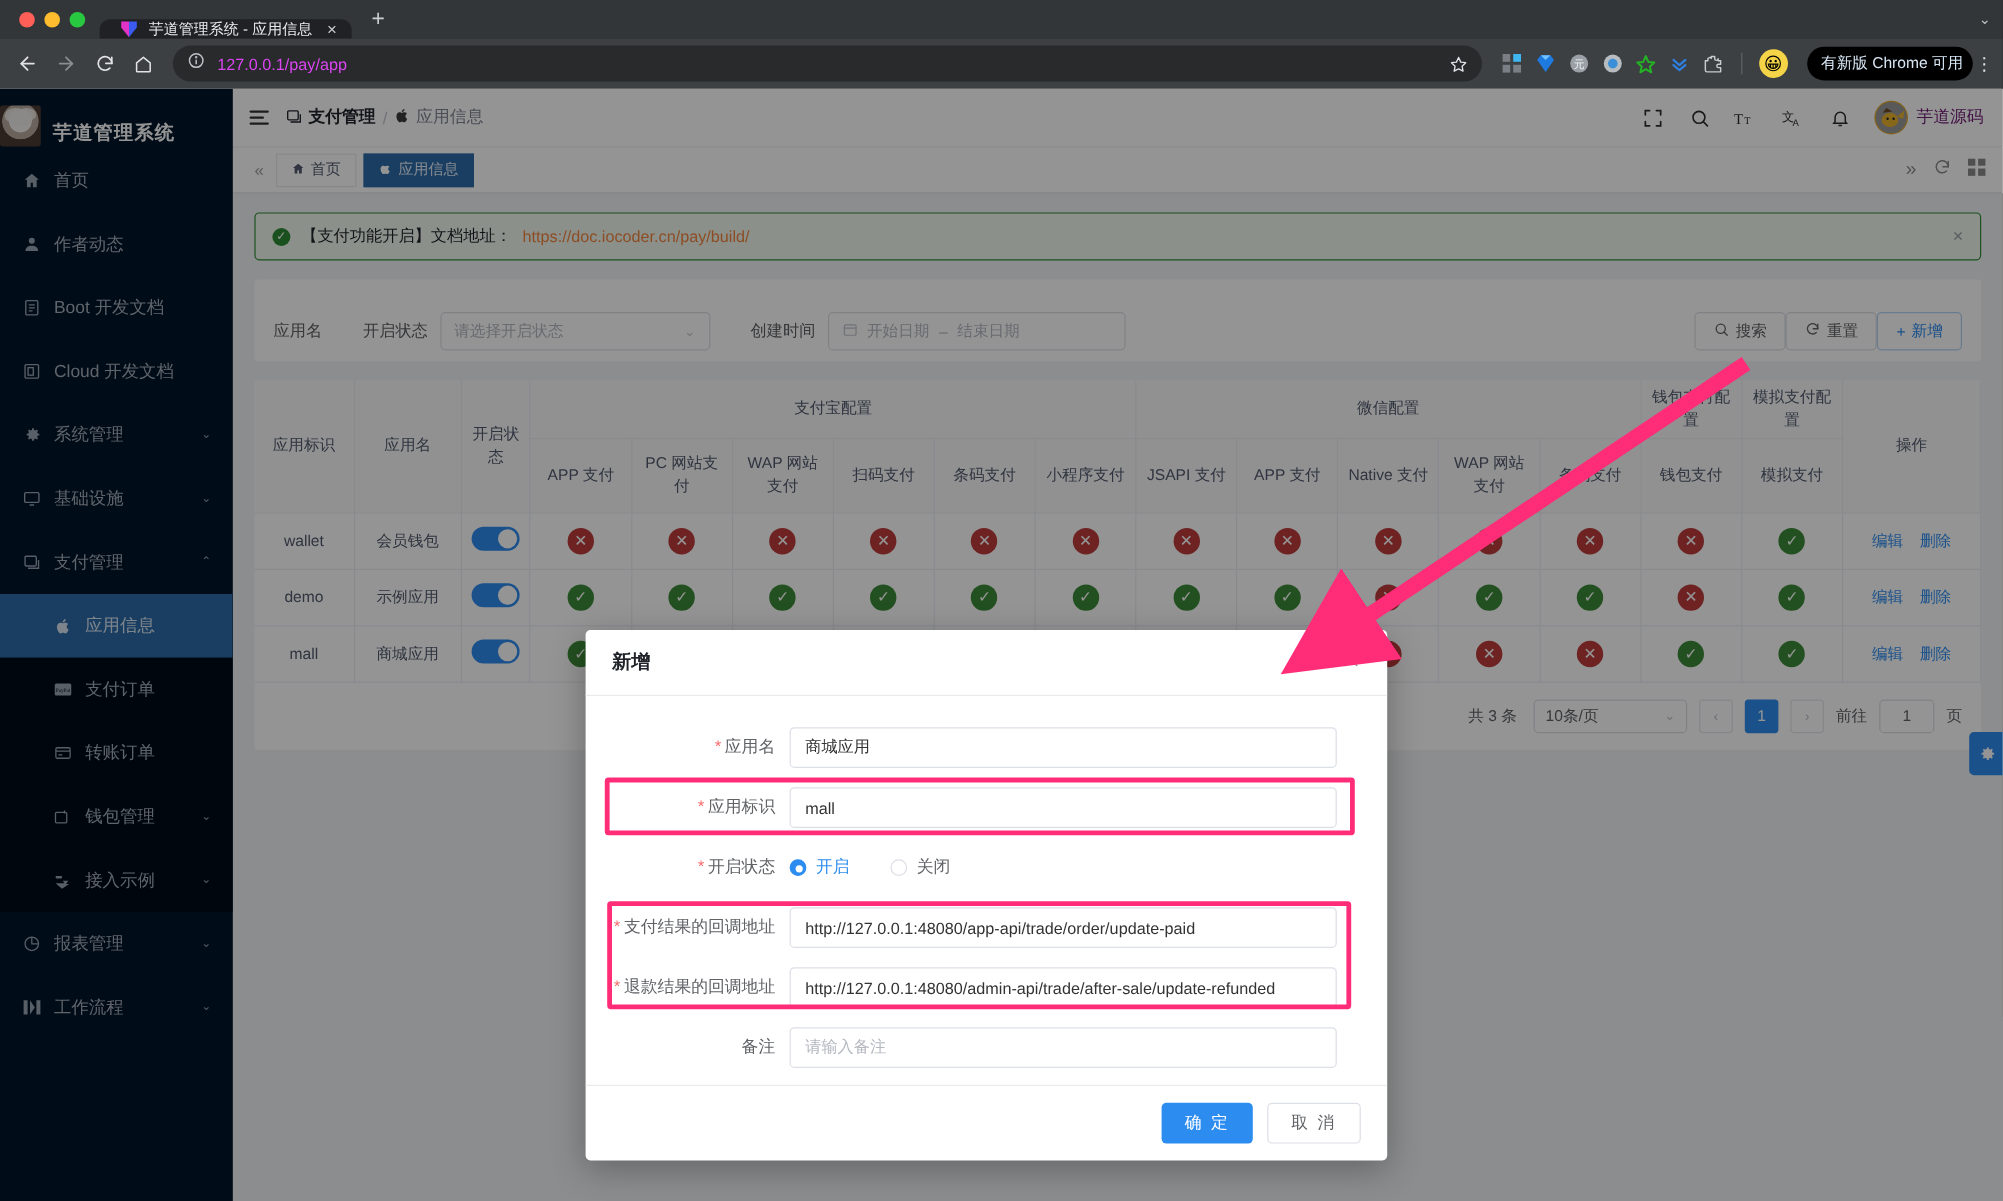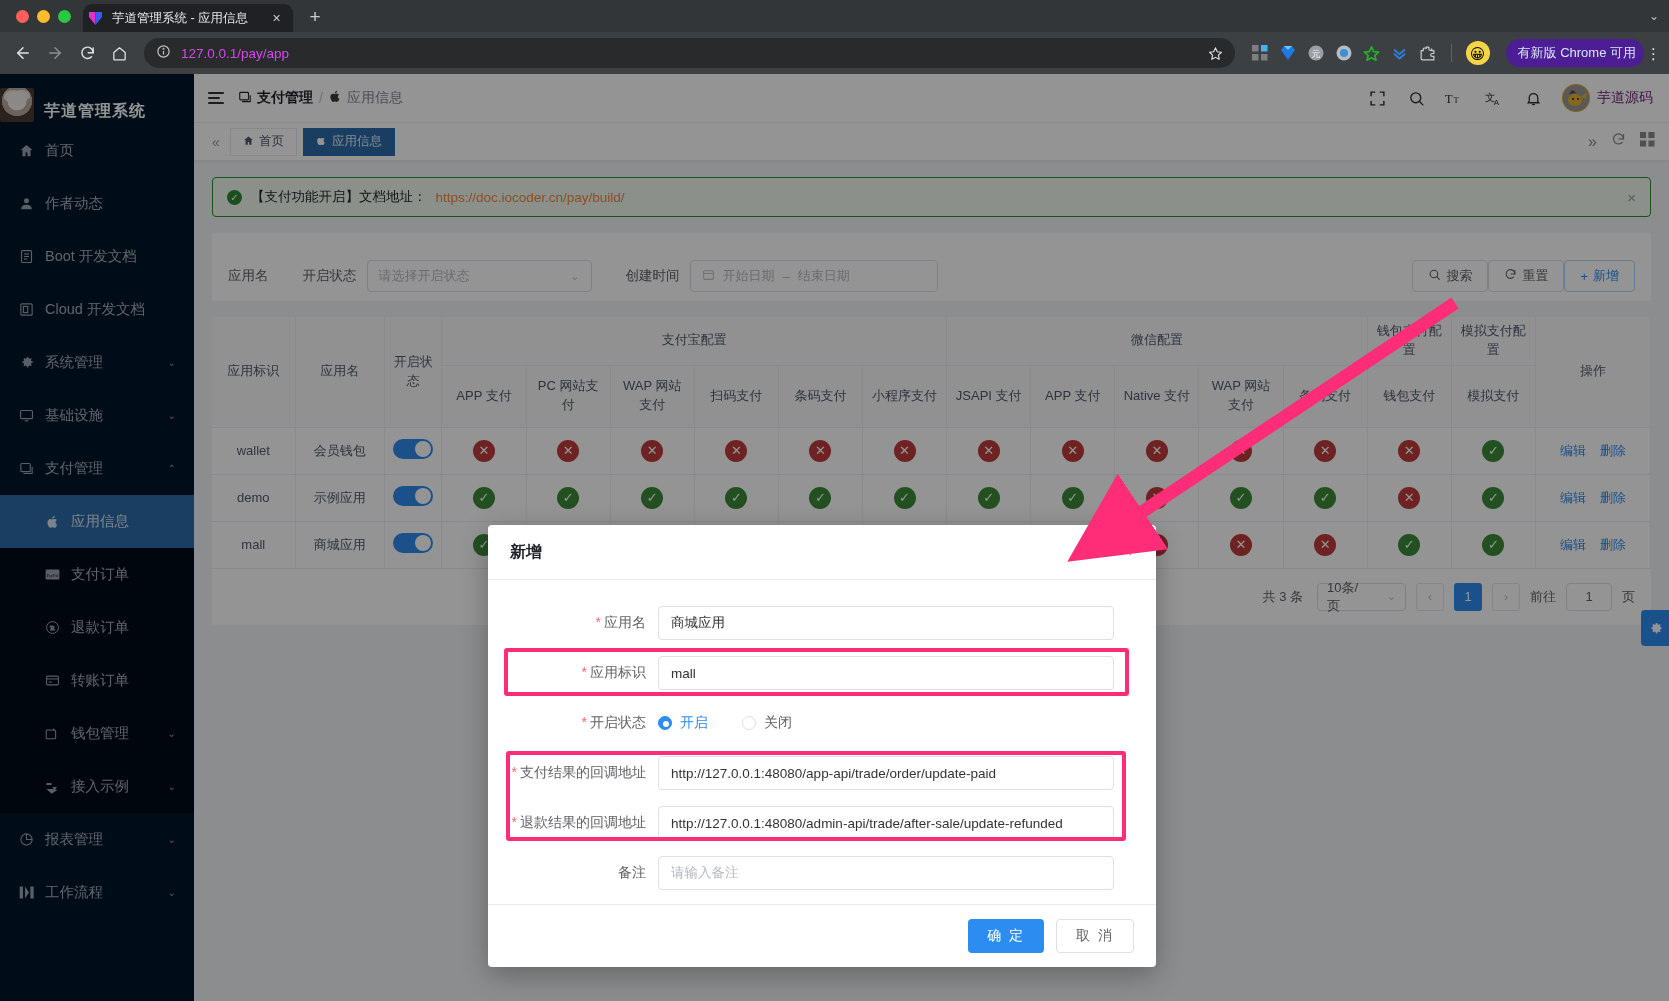--- a/index.html
+++ b/index.html
@@ -14,23 +14,23 @@
   .tabstrip {
     height: 32px; background: #323639; display: flex; align-items: flex-end;
     padding-left: 10px; flex: 0 0 32px; position: relative;
   }
   .traffic { display: flex; align-items: center; gap: 8px; height: 32px; padding: 0 12px 0 6px; }
   .dot { width: 13px; height: 13px; border-radius: 50%; }
   .dot.red { background: #ff5f57; }
   .dot.yellow { background: #febc2e; }
   .dot.green { background: #28c840; }
   .tab {
-    height: 28px; min-width: 210px; max-width: 240px; background: #202124;
+    height: 16px; min-width: 210px; max-width: 240px; background: #202124;
     border-radius: 9px 9px 0 0; display: flex; align-items: center; gap: 8px;
-    padding: 0 8px 0 4px; color: #e8eaed; font-size: 12.5px; position: relative;
+    padding: 0 8px 0 16px; color: #e8eaed; font-size: 12.5px; position: relative;
   }
   .tab-favicon { width: 17px; height: 17px; flex: 0 0 17px; position: relative; }
   .tab-title { flex: 1; white-space: nowrap; overflow: hidden; text-overflow: ellipsis; font-size: 12.5px; }
   .tab-close { width: 17px; height: 17px; display: flex; align-items: center; justify-content: center;
     color: #c9ccd0; font-size: 14px; line-height: 1; border-radius: 50%; }
   .newtab { width: 28px; height: 28px; display: flex; align-items: center; justify-content: center;
     color: #c9ccd0; font-size: 19px; margin-left: 8px; margin-bottom: 1px; }
   .tabstrip-right { margin-left: auto; display:flex; align-items:center; padding-right:10px; height:32px; }
   .tabstrip-right .chev { color:#bdc1c6; font-size: 12px; }
 
@@ -48,21 +48,21 @@
   .omnibox .url { color: #d946ef; font-size: 13.5px; flex: 1; white-space: nowrap; overflow: hidden; }
   .omnibox .star { width: 26px; height: 26px; display:flex; align-items:center; justify-content:center; color:#e0e2e5;}
   .ext-icons { display: flex; align-items: center; gap: 10px; padding: 0 6px; }
   .ext { width: 18px; height: 18px; display: flex; align-items: center; justify-content: center; }
   .vsep { width: 1px; height: 18px; background: #5f6368; margin: 0 4px; }
   .avatar-emoji {
     width: 24px; height: 24px; border-radius: 50%; background: #f5d547; display: flex;
     align-items: center; justify-content: center; font-size: 15px; line-height: 1;
   }
   .update-btn {
-    background: #4c1d95; color: #d7e7f5; font-size: 13px; border-radius: 15px;
+    background: #000000; color: #d7e7f5; font-size: 13px; border-radius: 15px;
     height: 28px; display: flex; align-items: center; padding: 0 8px 0 12px; gap: 4px;
     margin-left: 8px; white-space: nowrap;
   }
   .kebab { color: #e0e2e5; font-size: 15px; letter-spacing: 0; line-height: 1; }
 
   
   .viewport { flex: 1; display: flex; position: relative; background: #f2f3f5; overflow: hidden; }
 
   
   .sidebar {
@@ -180,21 +180,21 @@
   }
   .switch:after { content:""; position:absolute; top:2px; right:2px; width:16px; height:16px; border-radius:50%; background:#fff;}
   .mk { width: 22px; height: 22px; border-radius: 50%; display: inline-flex; align-items: center; justify-content: center;
     color: #fff; font-size: 13px; line-height: 1; }
   .mk.no { background: #bd3c3c; }
   .mk.yes { background: #3d8b37; }
   .opcell a { color: #2d8cf0; text-decoration: none; font-size: 13px; margin: 0 7px; }
 
   .pager { display: flex; align-items: center; justify-content: flex-end; gap: 10px; padding: 14px 16px; font-size: 13px; color: #606266; }
   .pg-total { margin-right: 4px; }
-  .pg-size { width: 89px; height: 28px; border: 1px solid #dcdfe6; border-radius: 4px; display: flex;
+  .pg-size { width: 128px; height: 28px; border: 1px solid #dcdfe6; border-radius: 4px; display: flex;
     align-items: center; justify-content: space-between; padding: 0 9px; font-size: 13px; gap: 26px; }
   .pg-nav { width: 28px; height: 28px; border: 1px solid #e4e7ed; border-radius: 3px; display: flex;
     align-items: center; justify-content: center; color: #b9bfc9; font-size: 12px; }
   .pg-num { width: 28px; height: 28px; background: #2d8cf0; color: #fff; border-radius: 3px;
     display: flex; align-items: center; justify-content: center; font-size: 13px; }
   .pg-jump-inp { width: 46px; height: 28px; border: 1px solid #dcdfe6; border-radius: 4px; text-align: center;
     display: flex; align-items: center; justify-content: center; font-size: 13px; }
 
   .side-tab {
     position: absolute; right: 0; top: 536px; width: 28px; height: 36px; background: #2d8cf0;
@@ -456,29 +456,20 @@
             <span class="lbl">应用信息</span>
           </div>
           <div class="mi sub">
             <span class="ico">
               <svg width="15" height="13" viewBox="0 0 24 20">
                   <rect x="1" y="2" width="22" height="16" rx="2" fill="#9aa4b2"></rect>
                   <text x="12" y="13.5" font-size="7" text-anchor="middle" fill="#001529" font-family="'Liberation Serif',serif">PayPal</text>
                 </svg>
             </span>
             <span class="lbl">支付订单</span>
-          </div>
-          <div class="mi sub">
-            <span class="ico">
-              <svg width="15" height="15" viewBox="0 0 24 24" fill="none" stroke="#9aa4b2" stroke-width="1.6">
-                  <circle cx="12" cy="12" r="9.5"></circle>
-                  <text x="12" y="16" font-size="11" text-anchor="middle" fill="#9aa4b2" font-family="'Liberation Serif',serif">R</text>
-                </svg>
-            </span>
-            <span class="lbl">退款订单</span>
           </div>
           <div class="mi sub">
             <span class="ico">
               <svg width="15" height="15" viewBox="0 0 24 24" fill="none" stroke="#9aa4b2" stroke-width="1.7">
                   <rect x="2.5" y="5" width="19" height="14" rx="2"></rect>
                   <line x1="2.5" y1="9.5" x2="21.5" y2="9.5"></line>
                   <line x1="6" y1="14.5" x2="11" y2="14.5"></line>
                 </svg>
             </span>
             <span class="lbl">转账订单</span>

